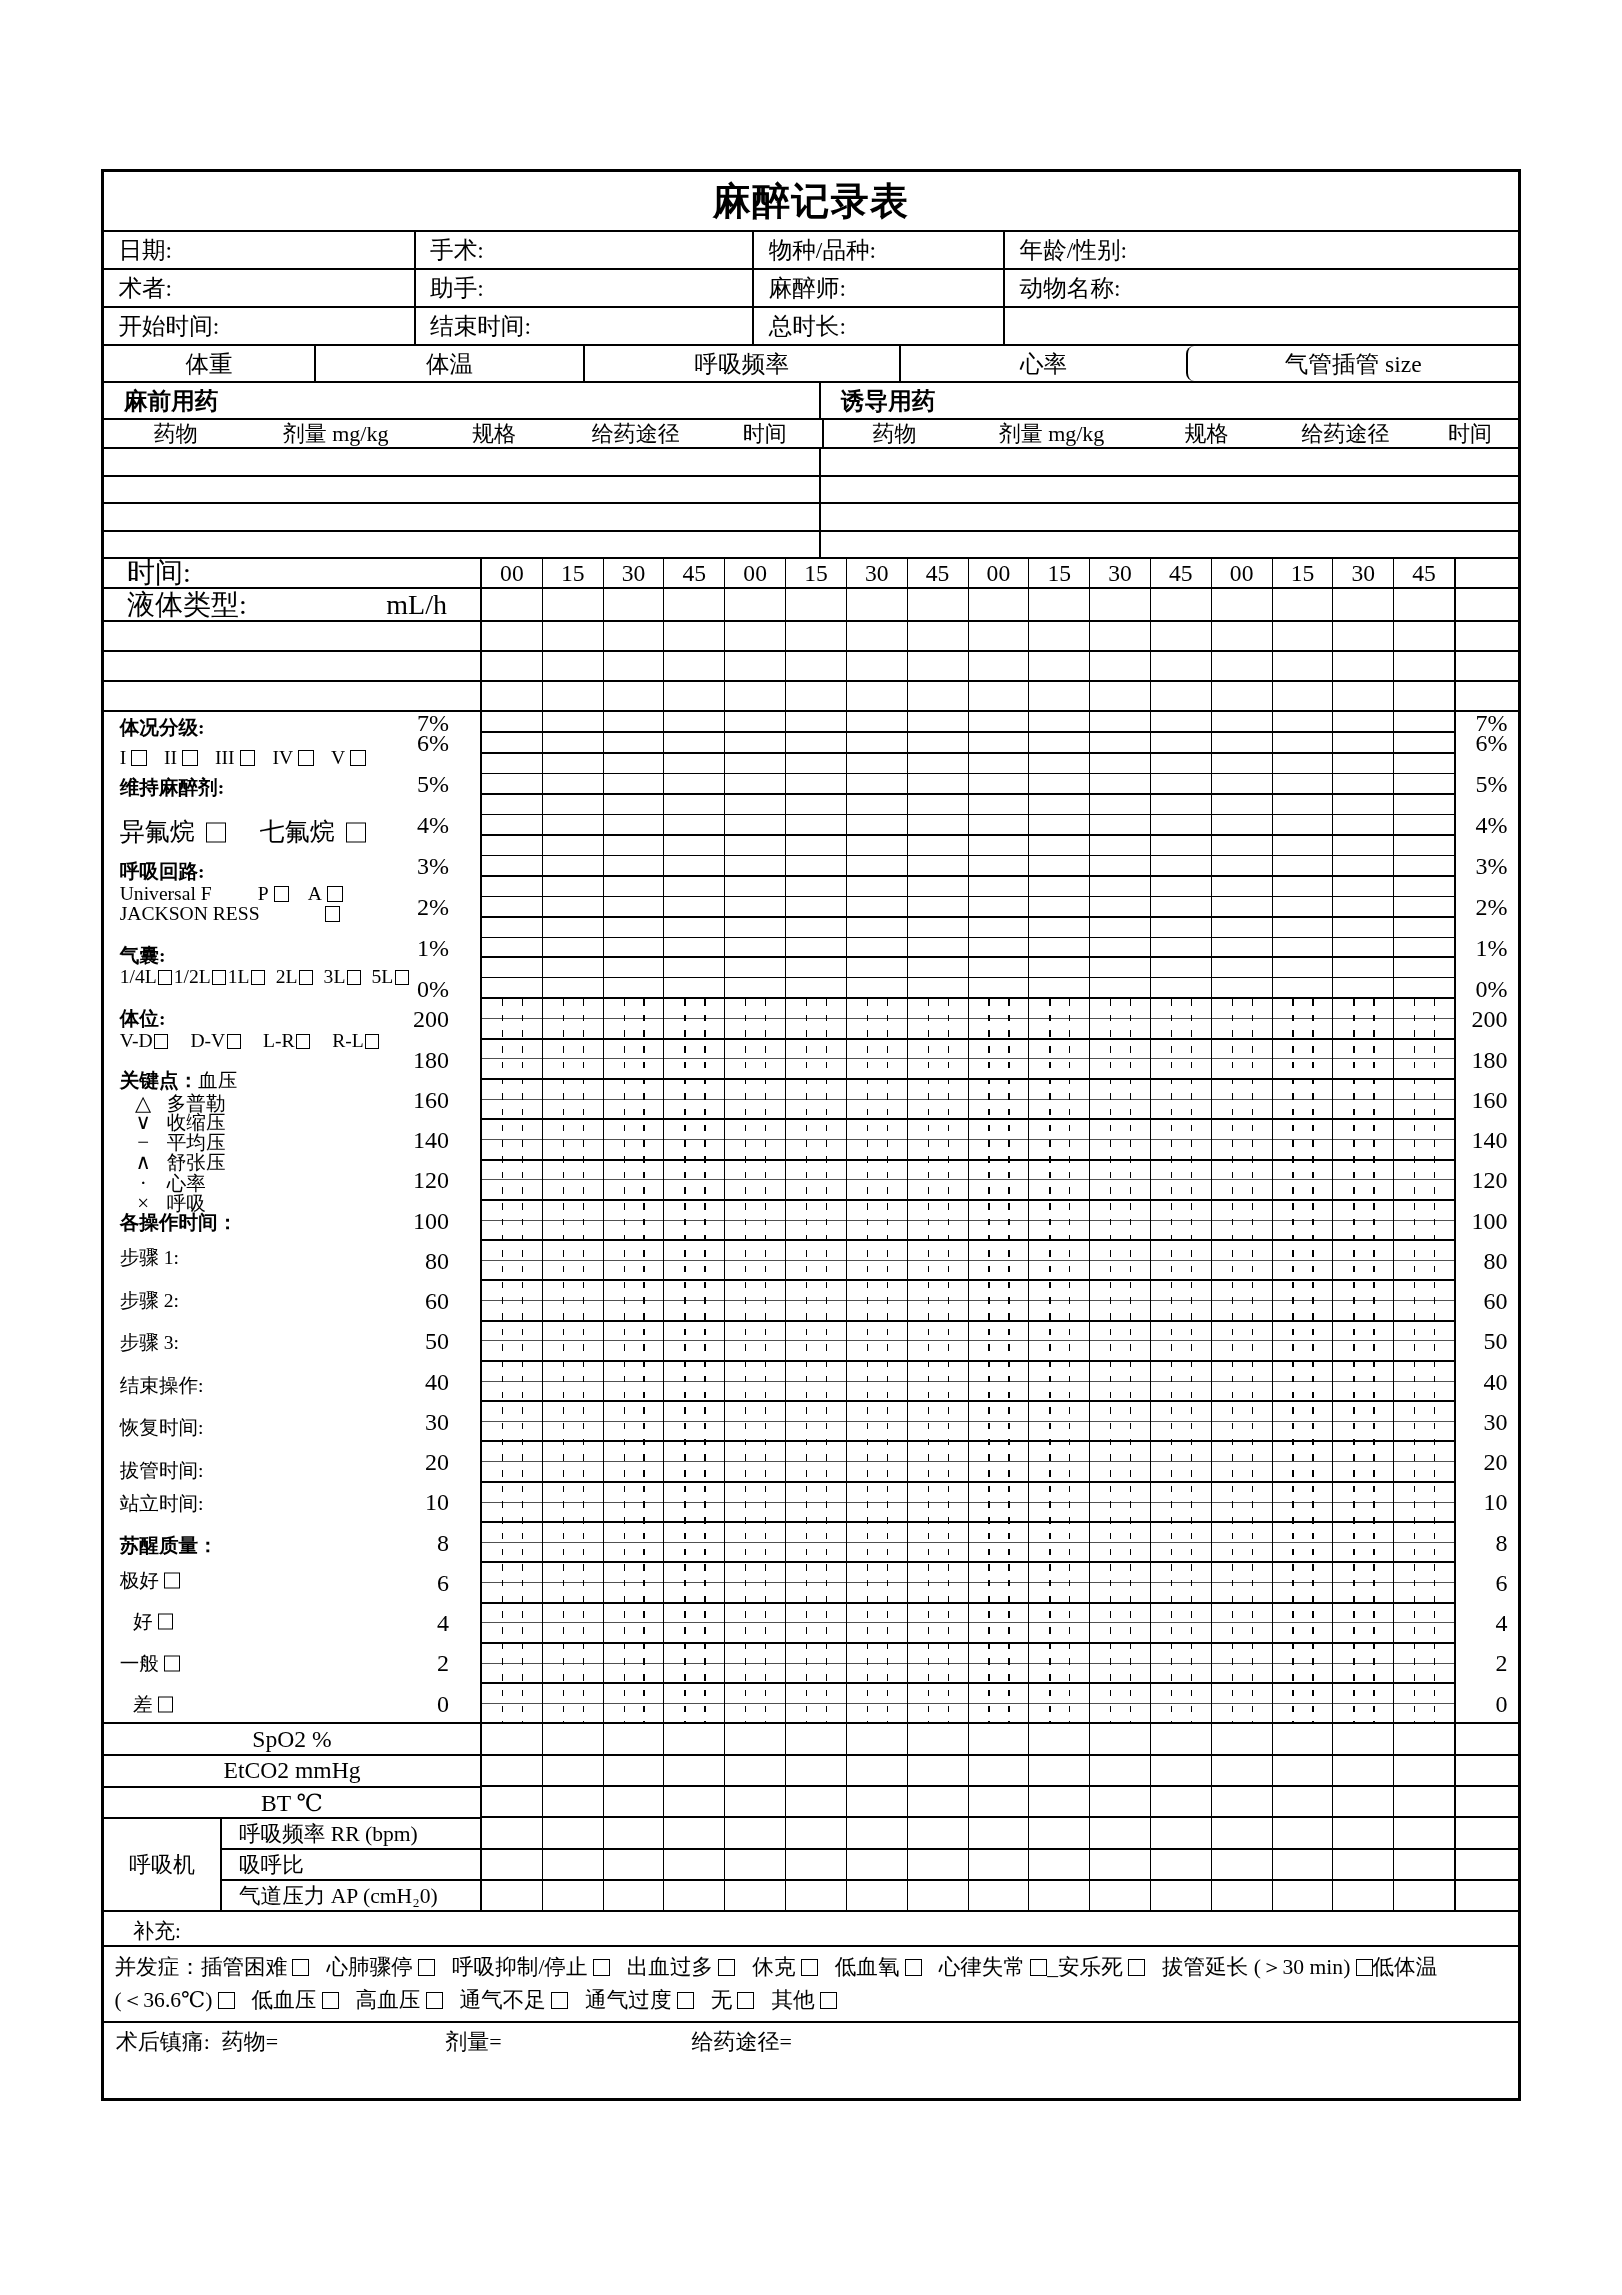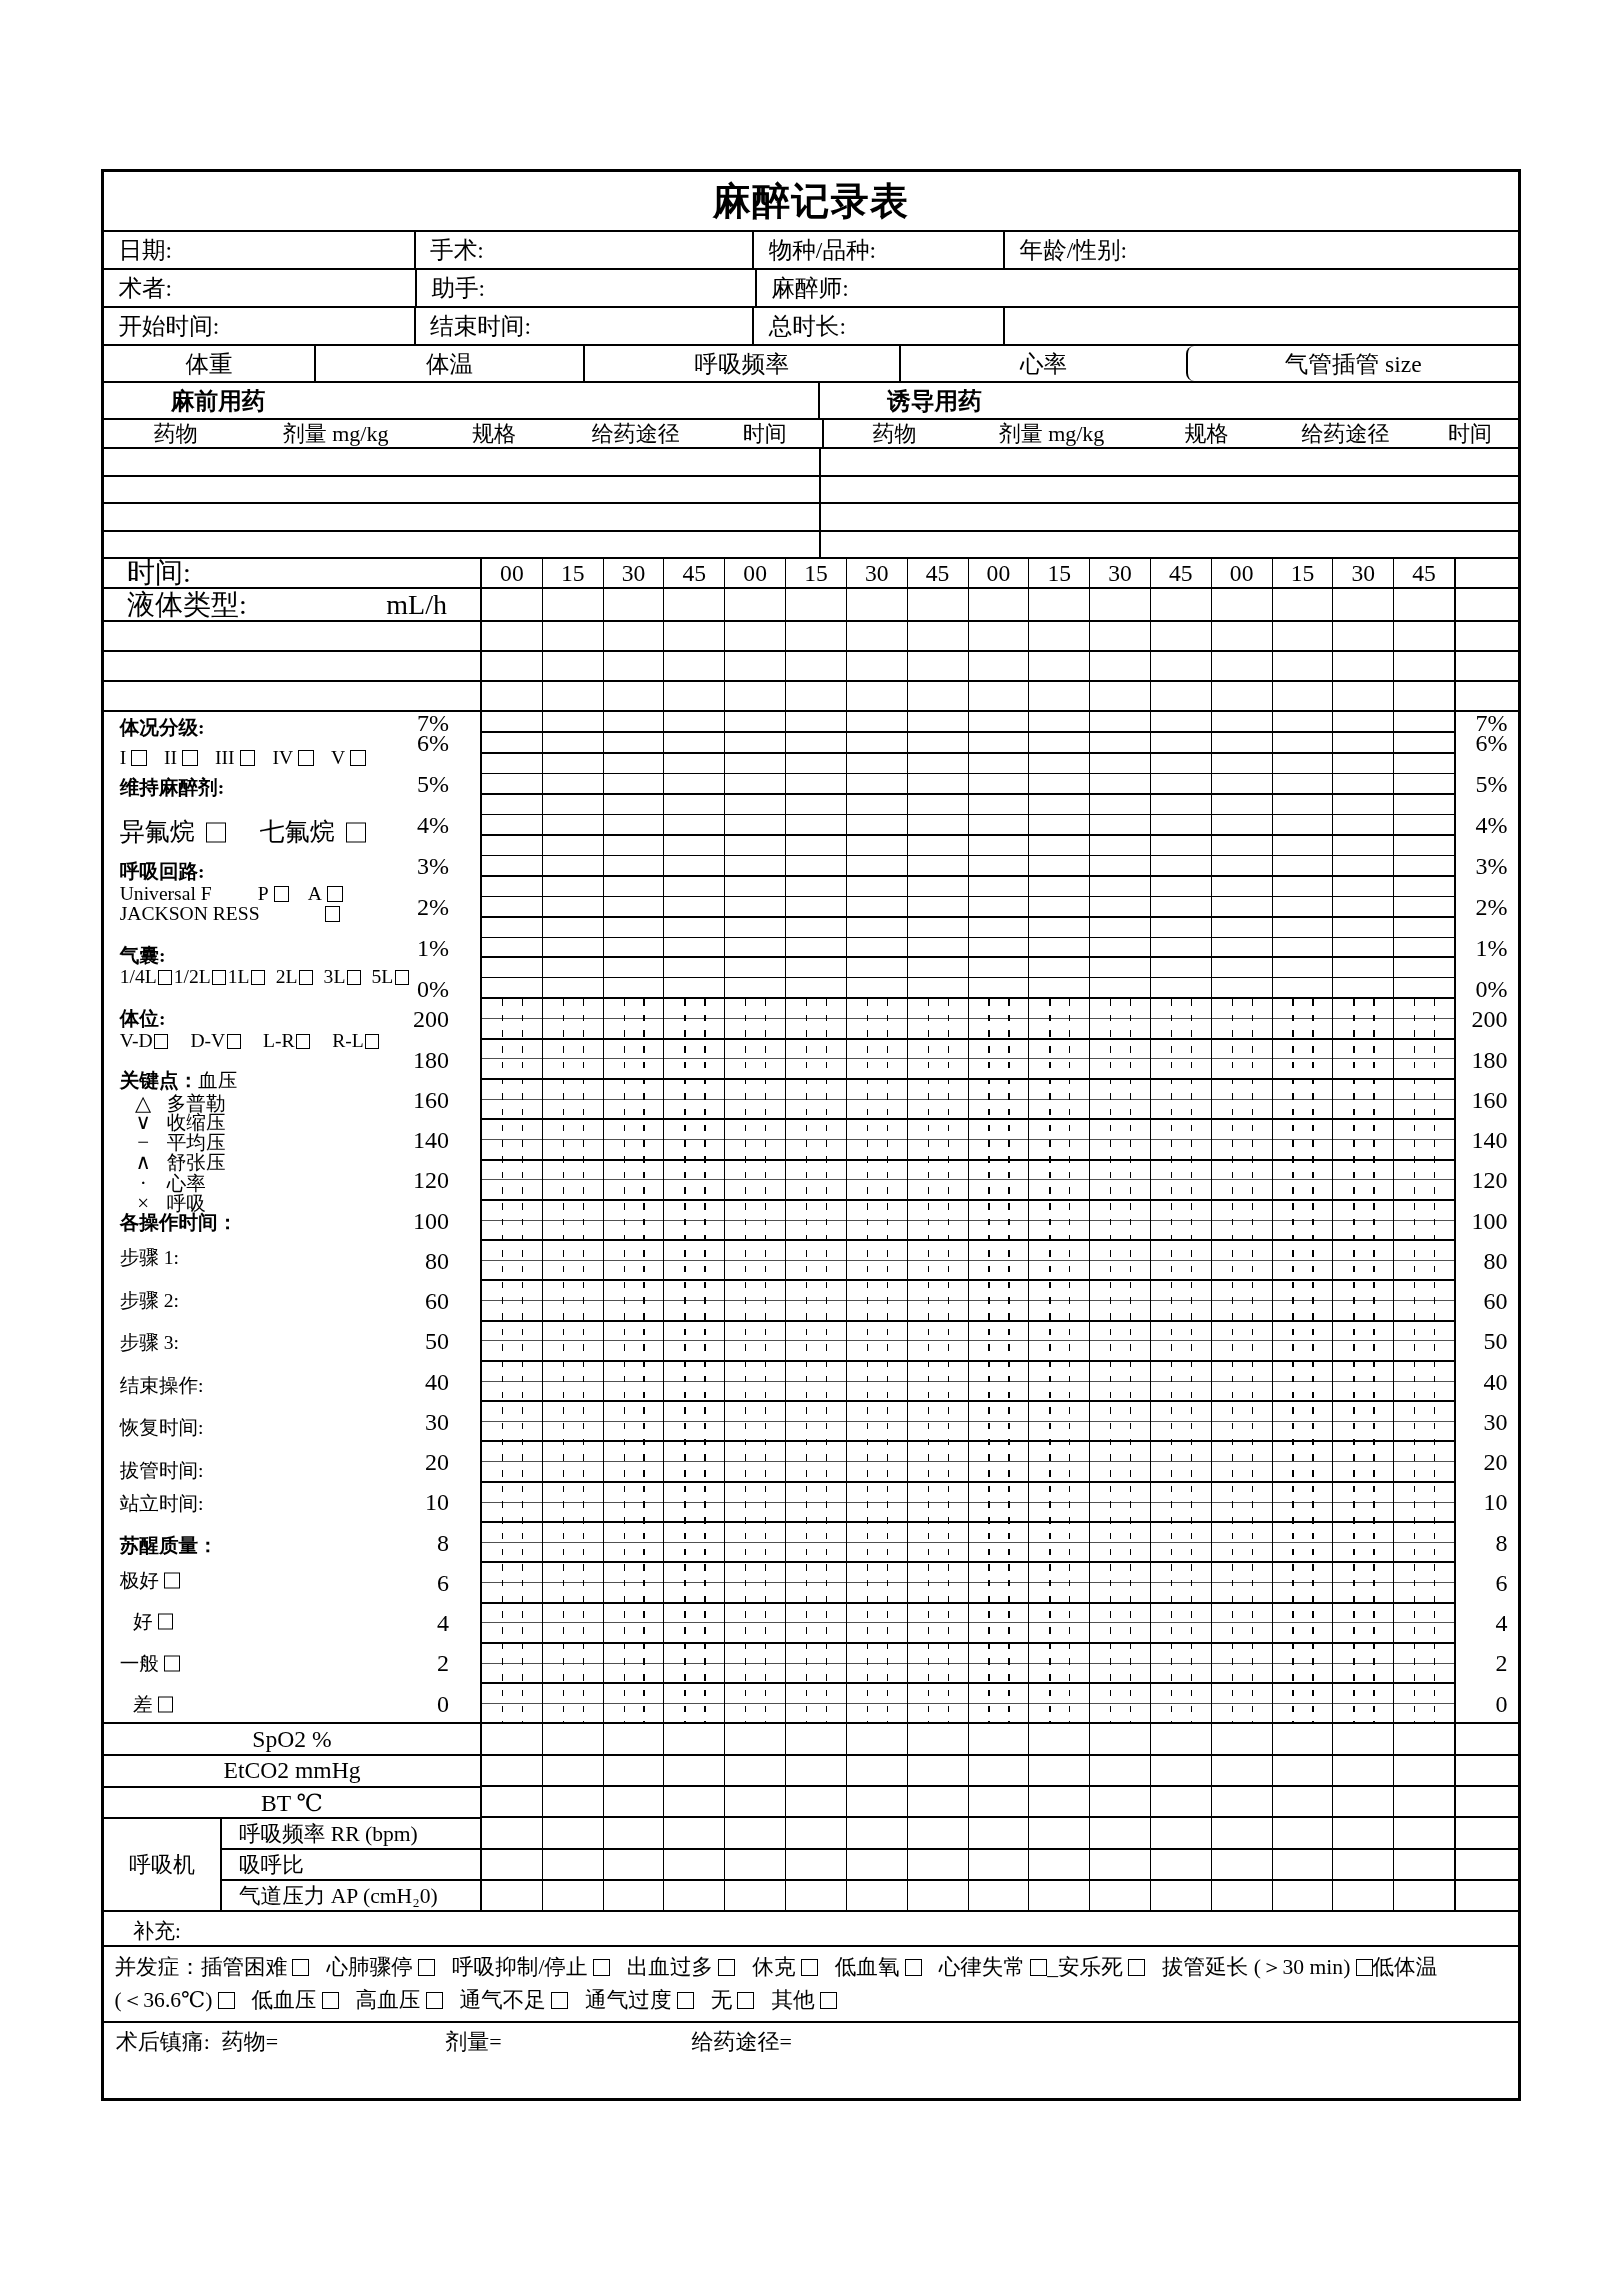--- a/index.html
+++ b/index.html
@@ -23,21 +23,21 @@
   .vit-h .cell{height:100%;display:flex;align-items:center;justify-content:center;
                font-size:23.6px;border-left:2px solid #000;}
   .vit-h .cell:first-child{border-left:none;}
   .vit-v{height:37px;}
   .vit-v .cell{height:100%;display:flex;align-items:center;justify-content:flex-end;
                padding-right:9.2px;font-size:23.6px;border-left:2px solid #000;}
   .vit-v .cell:first-child{border-left:none;}
 
   .med-t{height:37px;}
   .med-t .half{height:100%;display:flex;align-items:center;padding-left:20px;
-               font-size:23.6px;font-weight:bold;margin-left:47px;}
+               font-size:23.6px;font-weight:bold;}
   .med-t .half.l{width:720px;border-right:2px solid #000;}
   .med-t .half.r{width:700px;}
   .med-c{height:29.4px;border-bottom:2.6px solid #000;display:flex;}
   .med-c .half{height:100%;display:flex;align-items:center;}
   .med-c .half.l{width:720px;border-right:2px solid #000;}
   .med-c .half.r{width:700px;}
   .med-c span{display:inline-block;text-align:center;font-size:22px;}
   .med-r{height:27.5px;border-bottom:2px solid #000;display:flex;}
   .med-r .half.l{width:720px;height:100%;border-right:2px solid #000;}
   .med-r .half.r{width:700px;height:100%;}
@@ -140,20 +140,21 @@
         <div class="trow info-row">
           <div class="cell" style="width: 311px;">日期:</div>
           <div class="cell" style="width: 340px;">手术:</div>
           <div class="cell" style="width: 252px;">物种/品种:</div>
           <div class="cell" style="width: 517px;">年龄/性别:</div>
         </div>
         <div class="trow info-row">
           <div class="cell" style="width: 311px;">术者:</div>
           <div class="cell" style="width: 340px;">助手:</div>
           <div class="cell" style="width: 252px;">麻醉师:</div>
+          <div class="cell" style="width: 517px;">动物名称:</div>
         </div>
         <div class="trow info-row">
           <div class="cell" style="width: 311px;">开始时间:</div>
           <div class="cell" style="width: 340px;">结束时间:</div>
           <div class="cell" style="width: 252px;">总时长:</div>
           <div class="cell" style="width: 517px;"></div>
         </div>
       </div>
 
     <div class="trow vit-h" id="vit-h">

